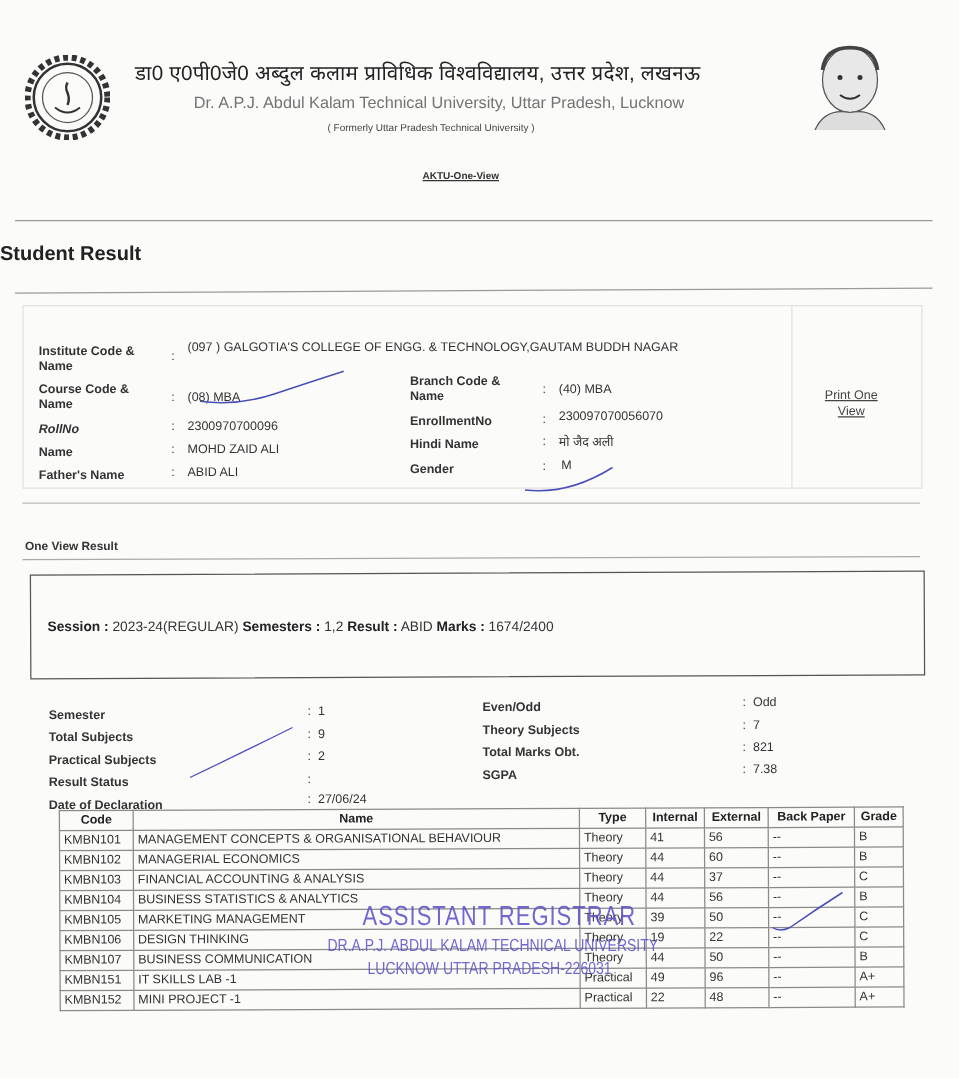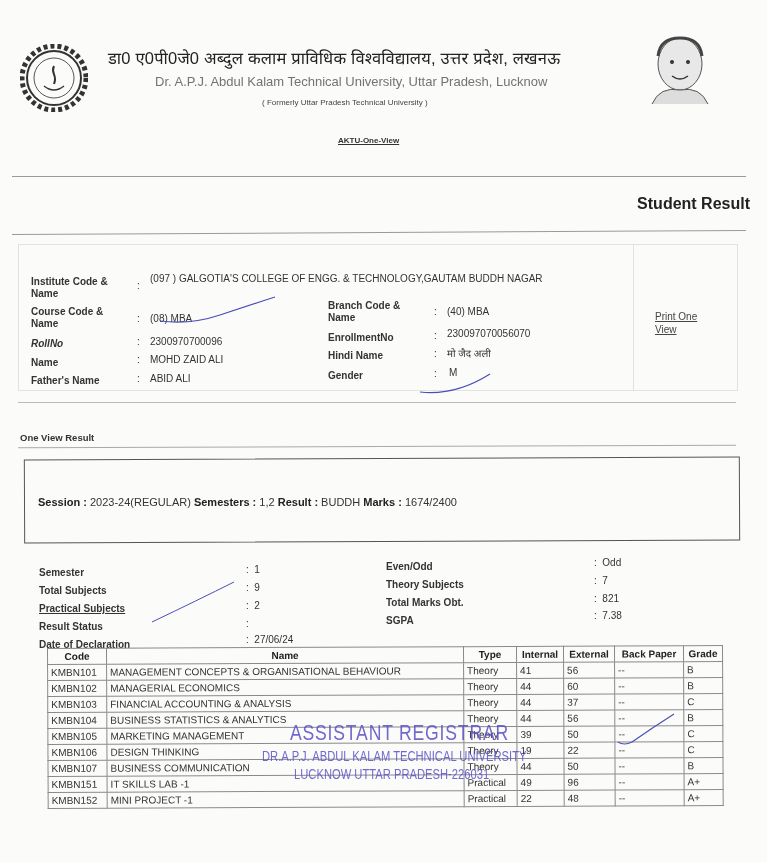--- a/index.html
+++ b/index.html
@@ -9,28 +9,28 @@
   }
   .abs { position: absolute; }
   
   .logo { left: 20px; top: 44px; width: 68px; height: 68px; }
   .portrait { left: 640px; top: 34px; width: 80px; height: 70px; }
   .title-hindi { left: 108px; top: 46px; font-family: Liberation Sans, sans-serif; font-size: 16.5px; color: #222; white-space: nowrap; letter-spacing: 0.2px; }
   .title-en { left: 155px; top: 74px; font-size: 13px; color: #737373; white-space: nowrap; }
   .formerly { left: 262px; top: 98px; font-size: 8px; color: #444; white-space: nowrap; }
   .one-view-link { left: 338px; top: 136px; font-size: 8px; font-weight: bold; color: #333; text-decoration: underline; white-space: nowrap; }
   .rule { height: 1px; background: #9a9a9a; }
-  .page-title { left: 0; width: 750px; top: 195px; text-align: right; font-size: 16px; font-weight: bold; color: #222; }
+  .page-title { left: 0; width: 750px; top: 195px; text-align: left; font-size: 16px; font-weight: bold; color: #222; }
   
   .info-card { left: 18px; top: 244px; width: 718px; height: 145px; border: 1px solid #e2e2e2; }
   .info-card .divider { position: absolute; left: 614px; top: 0; width: 1px; height: 145px; background: #e2e2e2; }
   .lbl { font-size: 10px; font-weight: bold; color: #333; line-height: 12px; }
   .val { font-size: 10px; color: #333; white-space: nowrap; }
   .colon { font-size: 10px; color: #333; }
-  .print-link { left: 655px; top: 310px; width: 52px; font-size: 10px; color: #444; text-decoration: underline; line-height: 13px; }
+  .print-link { left: 655px; top: 310px; width: 52px; text-align: center; font-size: 10px; color: #444; text-decoration: underline; line-height: 13px; }
   
   .ov-title { left: 20px; top: 432px; font-size: 9.5px; font-weight: bold; color: #333; }
   .session-box { left: 24px; top: 458px; width: 714px; height: 82px; border: 1px solid #555; transform: rotate(-0.25deg); }
   .session-line { left: 38px; top: 496px; font-size: 11px; color: #333; white-space: nowrap; }
   .session-line b { color: #222; }
   
   .sum-lbl { font-size: 10px; font-weight: bold; color: #333; white-space: nowrap; }
   .sum-val { font-size: 10px; color: #333; white-space: nowrap; }
   
   table.res { position: absolute; left: 47px; top: 648px; border-collapse: collapse; font-size: 10px; color: #333; transform: rotate(-0.25deg); transform-origin: left top; }
@@ -128,30 +128,30 @@
 
 <div class="abs ov-title">One View Result</div>
 <div class="abs rule" style="left:18px; top:446px; width:718px; background:#aaa; transform:rotate(-0.2deg);"></div>
 <div class="abs session-box"></div>
 <div class="abs session-line">
   <b>Session :</b>
   <span>2023-24(REGULAR)</span>
   <b>Semesters :</b>
   <span>1,2</span>
   <b>Result :</b>
-  <span>BUDDH</span>
+  <span>ABID</span>
   <b>Marks :</b>
   <span>1674/2400</span>
 </div>
 
 <div class="abs sum-lbl" style="left:39px; top:567px;">Semester</div>
 <div class="abs sum-val" style="left:246px; top:564px;">:&nbsp;&nbsp;<span>1</span></div>
 <div class="abs sum-lbl" style="left:39px; top:585px;">Total Subjects</div>
 <div class="abs sum-val" style="left:246px; top:582px;">:&nbsp;&nbsp;<span>9</span></div>
-<div class="abs sum-lbl" style="left:39px; top:603px;text-decoration:underline;">Practical Subjects</div>
+<div class="abs sum-lbl" style="left:39px; top:603px;">Practical Subjects</div>
 <div class="abs sum-val" style="left:246px; top:600px;">:&nbsp;&nbsp;<span>2</span></div>
 <div class="abs sum-lbl" style="left:39px; top:621px;">Result Status</div>
 <div class="abs sum-val" style="left:246px; top:618px;">:&nbsp;&nbsp;<span></span></div>
 <div class="abs sum-lbl" style="left:39px; top:639px;">Date of Declaration</div>
 <div class="abs sum-val" style="left:246px; top:634px;">:&nbsp;&nbsp;<span>27/06/24</span></div>
 
 <div class="abs sum-lbl" style="left:386px; top:561px;">Even/Odd</div>
 <div class="abs sum-val" style="left:594px; top:557px;">:&nbsp;&nbsp;<span>Odd</span></div>
 <div class="abs sum-lbl" style="left:386px; top:579px;">Theory Subjects</div>
 <div class="abs sum-val" style="left:594px; top:575px;">:&nbsp;&nbsp;<span>7</span></div>

